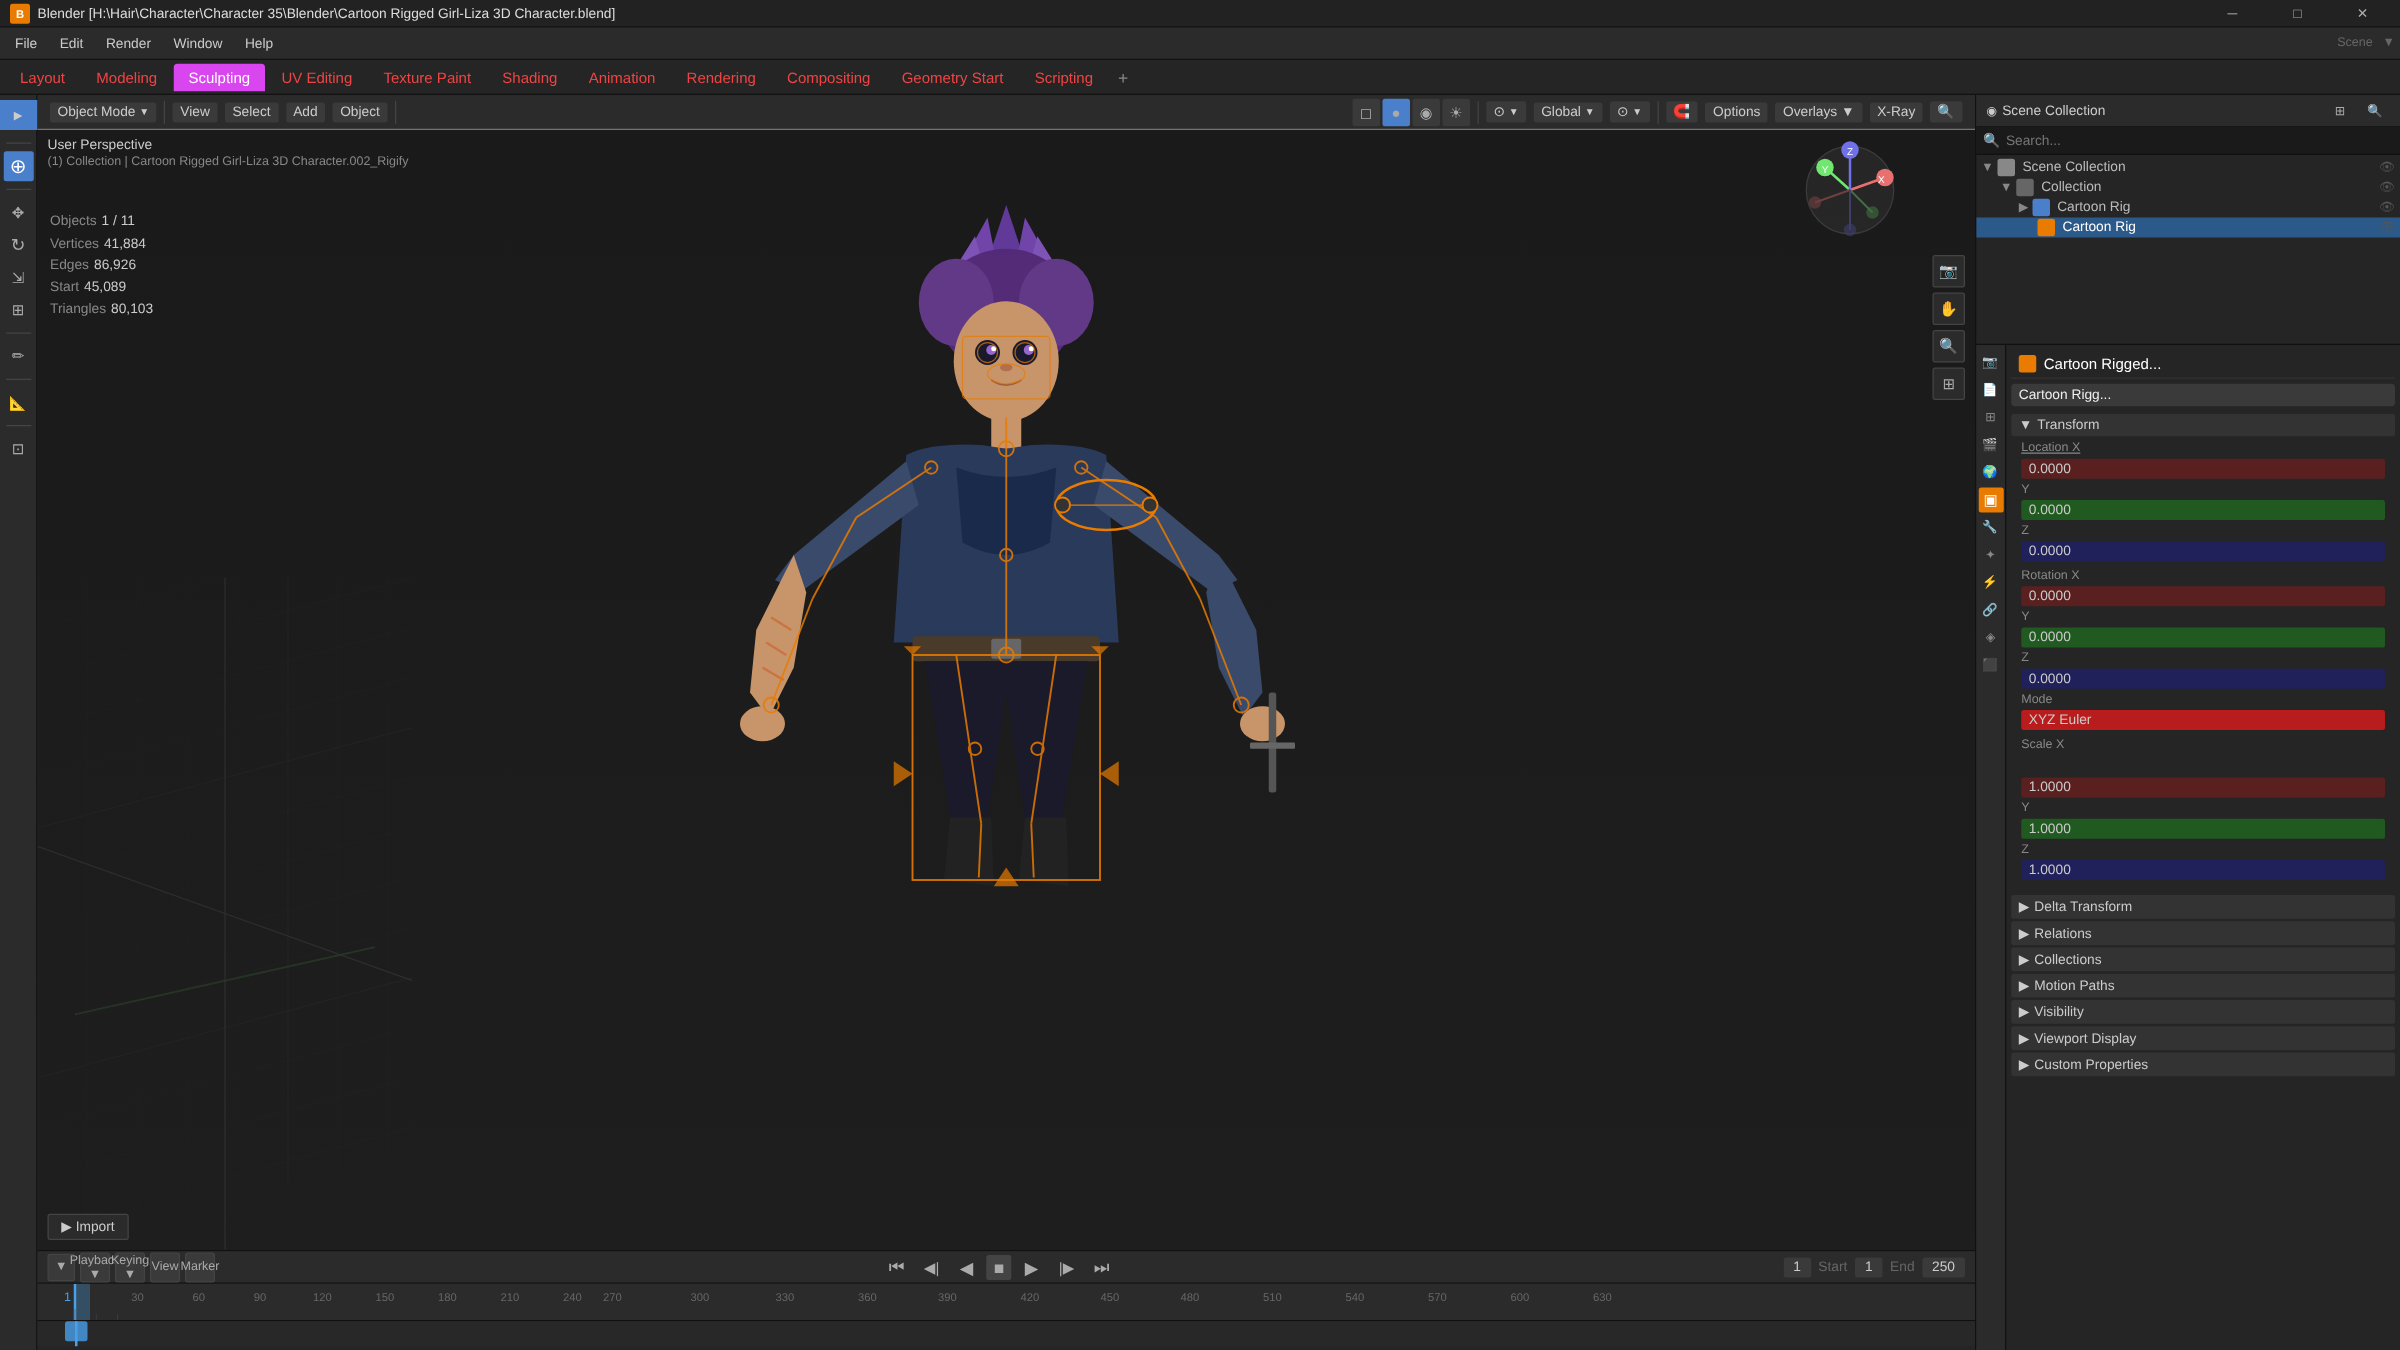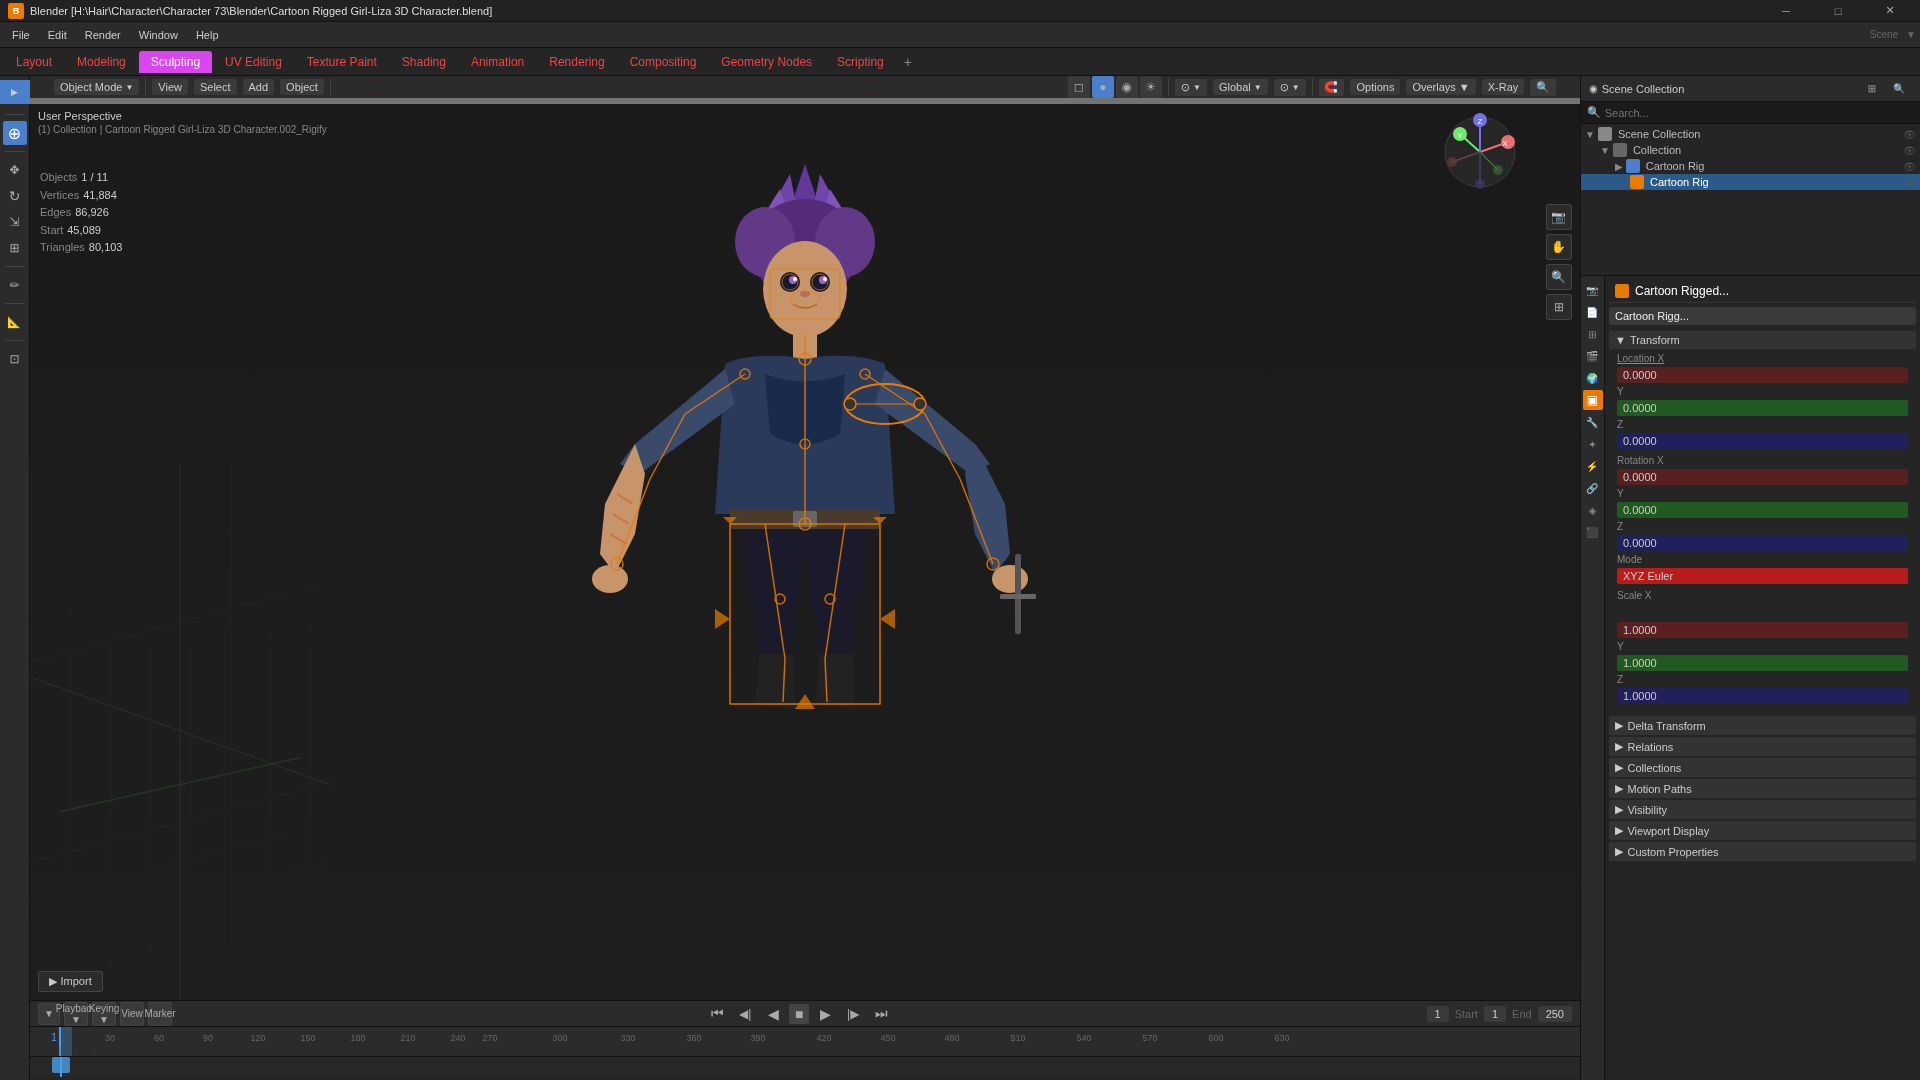--- a/index.html
+++ b/index.html
@@ -147,23 +147,23 @@
       background: #1a1a1a;
       position: relative;
     }
 
     
     #viewport-header {
       height: 28px;
       background: #2b2b2b;
       display: flex;
       align-items: center;
-      padding: 0 24px;
+      padding: 0 10px;
       gap: 6px;
-      border-bottom: 6px solid #737373;
+      border-bottom: 1px solid #737373;
     }
     .vh-btn {
       padding: 2px 6px;
       background: #3a3a3a;
       border: none;
       color: #ccc;
       font-size: 11px;
       cursor: pointer;
       border-radius: 2px;
     }
@@ -423,21 +423,21 @@
     
     ::-webkit-scrollbar { width: 8px; height: 8px; }
     ::-webkit-scrollbar-track { background: #1a1a1a; }
     ::-webkit-scrollbar-thumb { background: #444; border-radius: 2px; }
   </style>
 </head>
 <body>
 
 <div id="titlebar">
   <div id="titlebar-icon">B</div>
-  <span id="titlebar-text">Blender [H:\Hair\Character\Character 73\Blender\Cartoon Rigged Girl-Liza 3D Character.blend]</span>
+  <span id="titlebar-text">Blender [H:\Hair\Character\Character 35\Blender\Cartoon Rigged Girl-Liza 3D Character.blend]</span>
   <div id="titlebar-controls">
     <button class="title-btn">─</button>
     <button class="title-btn">□</button>
     <button class="title-btn close">✕</button>
   </div>
 </div>
 
 <div id="menubar">
   <div class="menu-item">File</div>
   <div class="menu-item">Edit</div>
@@ -453,21 +453,21 @@
 <div id="workspacetabs">
   <div class="ws-tab">Layout</div>
   <div class="ws-tab">Modeling</div>
   <div class="ws-tab active">Sculpting</div>
   <div class="ws-tab">UV Editing</div>
   <div class="ws-tab">Texture Paint</div>
   <div class="ws-tab">Shading</div>
   <div class="ws-tab">Animation</div>
   <div class="ws-tab">Rendering</div>
   <div class="ws-tab">Compositing</div>
-  <div class="ws-tab">Geometry Nodes</div>
+  <div class="ws-tab">Geometry Start</div>
   <div class="ws-tab">Scripting</div>
   <div class="ws-tab-add">+</div>
 </div>
 
 <div id="main">
 
   <div id="left-toolbar">
 
     <div style="display:flex; gap:2px; margin-bottom:4px;">
       <button class="tool-btn active" title="Mode" style="width:44px; font-size:9px; color:#ccc;">▶</button>

